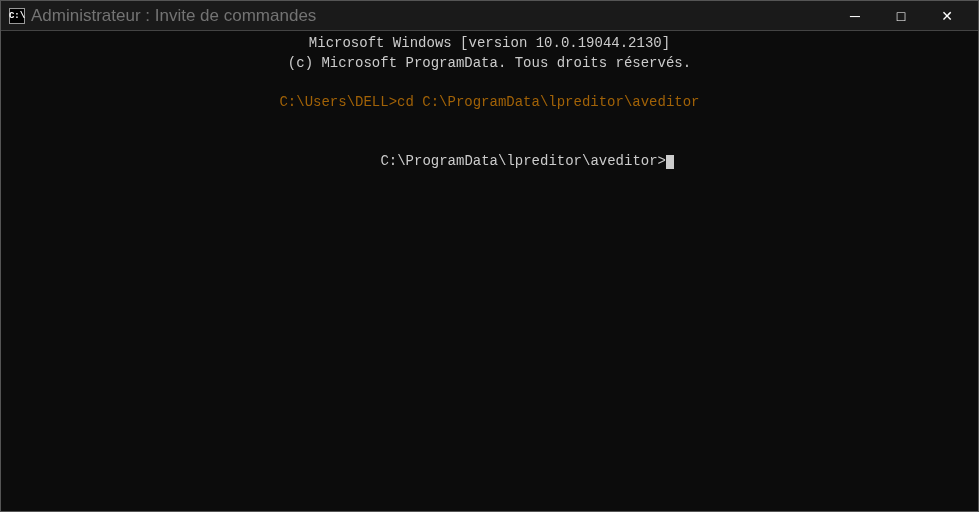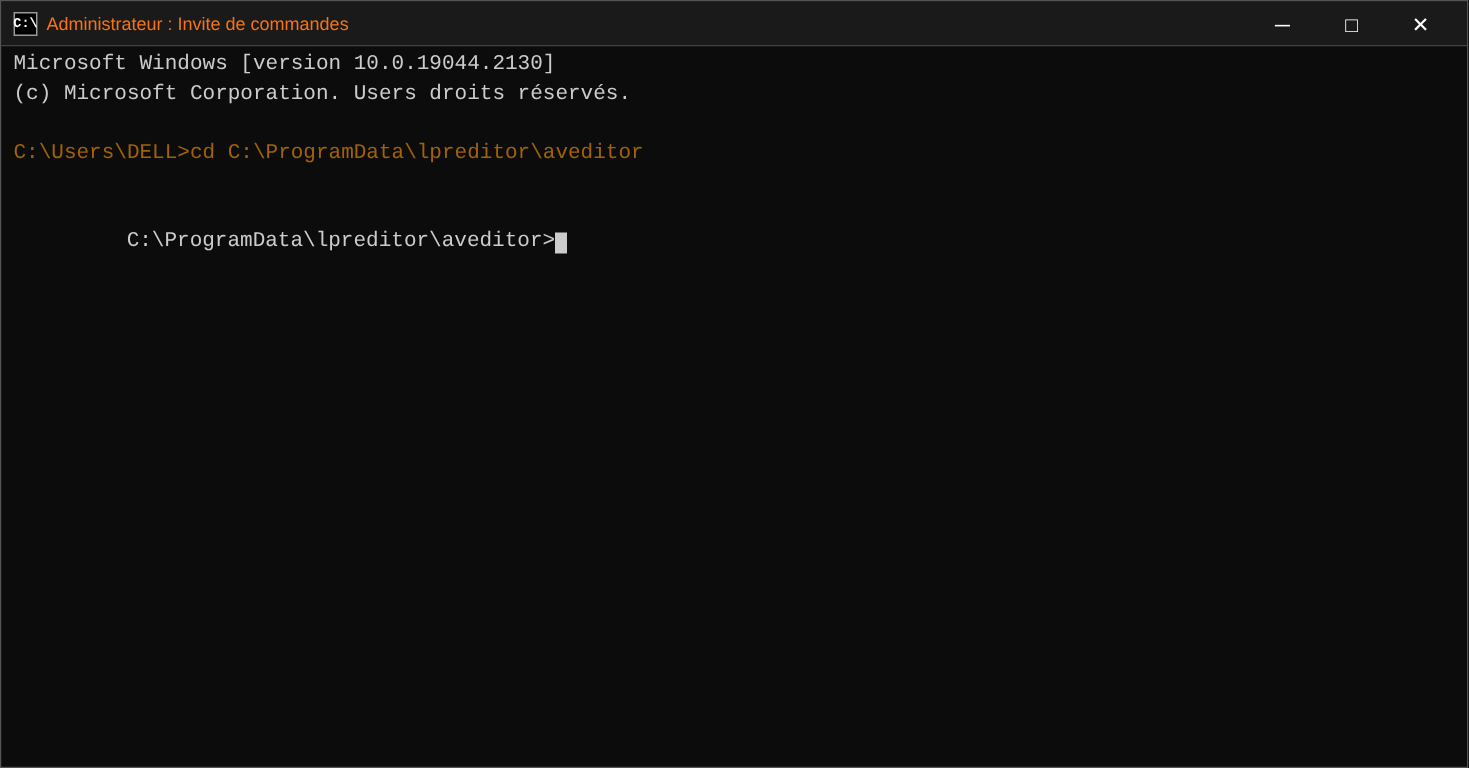--- a/index.html
+++ b/index.html
@@ -41,22 +41,22 @@
       gap: 6px;
     }
 
     .title-bar-icon {
       width: 16px;
       height: 16px;
       flex-shrink: 0;
     }
 
     .title-bar-text {
-      color: #f97316;
-      font-size: 12px;
+      color: #737373;
+      font-size: 17px;
       font-family: 'Segoe UI', Arial, sans-serif;
     }
 
     .title-bar-controls {
       display: flex;
       align-items: center;
       gap: 0;
     }
 
     .title-bar-btn {
@@ -75,20 +75,21 @@
 
     .terminal {
       flex: 1;
       background: #0c0c0c;
       color: #ccc;
       font-size: 14px;
       font-family: 'Courier New', Courier, monospace;
       padding: 3px 8px;
       overflow: hidden;
       position: relative;
+      text-align: center;
     }
 
     .line {
       line-height: 1.4;
       white-space: pre;
     }
 
     .line-version {
       color: #ccc;
     }
@@ -155,21 +156,21 @@
     </div>
     <div class="title-bar-controls">
       <button class="title-bar-btn">─</button>
       <button class="title-bar-btn">□</button>
       <button class="title-bar-btn close">✕</button>
     </div>
   </div>
 
   <div class="terminal">
     <div class="line line-version">Microsoft Windows [version 10.0.19044.2130]</div>
-    <div class="line line-copyright">(c) Microsoft Corporation. Users droits réservés.</div>
+    <div class="line line-copyright">(c) Microsoft ProgramData. Tous droits réservés.</div>
     <div class="line line-empty"></div>
     <div class="line line-command">C:\Users\DELL&gt;cd C:\ProgramData\lpreditor\aveditor</div>
     <div class="line line-empty"></div>
     <div class="line line-prompt">
       <span class="prompt-path">C:\ProgramData\lpreditor\aveditor&gt;</span><span class="cursor"></span>
     </div>
   </div>
 </div>
 
 </body></html>

